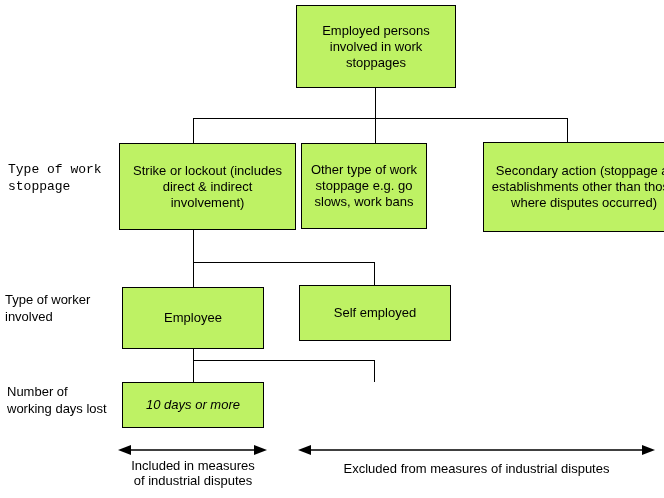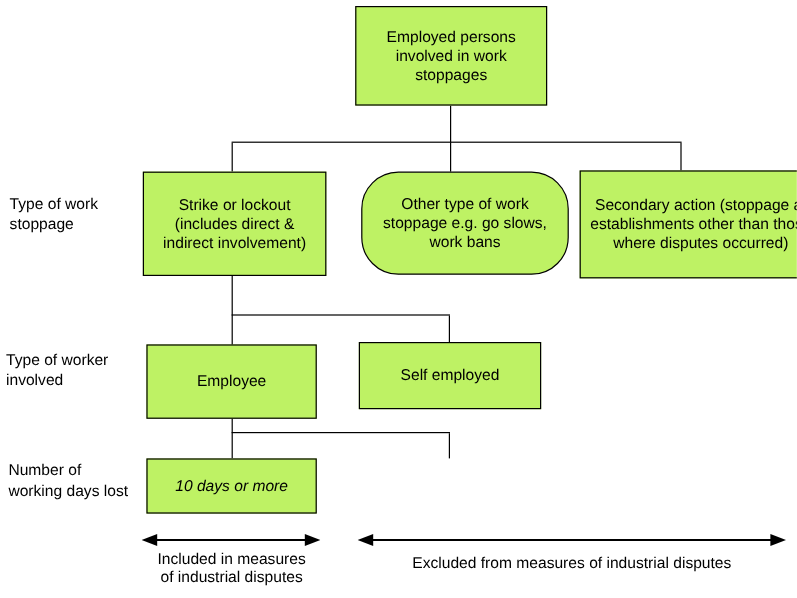--- a/index.html
+++ b/index.html
@@ -46,21 +46,21 @@
   }
   .arrow {
     position: absolute;
   }
 </style>
 </head>
 <body>
 
 <div id="stage">
 
-  <div class="rowlabel" style="left:8px; top:161px;">
+  <div class="rowlabel" style="left:8px; top:161px;font-family:Liberation Mono, monospace;">
     <div>Type of work</div>
     <div>stoppage</div>
   </div>
   <div class="rowlabel" style="left:5px; top:291px;">
     <div>Type of worker</div>
     <div>involved</div>
   </div>
   <div class="rowlabel" style="left:7px; top:383px;">
     <div>Number of</div>
     <div>working days lost</div>
@@ -72,22 +72,22 @@
   <div class="line" style="left:375px; top:119px; width:1px;   height:24px;"></div>
   <div class="line" style="left:567px; top:119px; width:1px;   height:23px;"></div>
   <div class="line" style="left:193px; top:229px; width:1px;   height:59px;"></div>
   <div class="line" style="left:193px; top:262px; width:182px; height:1px;"></div>
   <div class="line" style="left:374px; top:263px; width:1px;   height:22px;"></div>
   <div class="line" style="left:193px; top:332px; width:1px;   height:50px;"></div>
   <div class="line" style="left:193px; top:360px; width:182px; height:1px;"></div>
   <div class="line" style="left:374px; top:361px; width:1px;   height:21px;"></div>
 
   <div class="box" style="left:296px; top:5px;   width:160px; height:83px;">Employed persons involved in work stoppages</div>
-  <div class="box" style="left:119px; top:143px; width:153px; height:87px;">Strike or lockout (includes direct &amp; indirect involvement)</div>
-  <div class="box" style="left:301px; top:143px; width:173px; height:86px;border-radius:31px;">Other type of work stoppage e.g. go slows, work bans</div>
+  <div class="box" style="left:119px; top:143px; width:177px; height:87px;">Strike or lockout (includes direct &amp; indirect involvement)</div>
+  <div class="box" style="left:301px; top:143px; width:126px; height:86px;">Other type of work stoppage e.g. go slows, work bans</div>
   <div class="box" style="left:483px; top:142px; width:202px; height:90px;">Secondary action (stoppage at establishments other than those where disputes occurred)</div>
   <div class="box" style="left:122px; top:287px; width:142px; height:62px;">Employee</div>
   <div class="box" style="left:299px; top:285px; width:152px; height:56px;">Self employed</div>
   <div class="box" style="left:122px; top:382px; width:142px; height:46px;font-style:italic;">10 days or more</div>
 
   <svg class="arrow" style="left:118px; top:443px;" width="149" height="14" viewBox="0 0 149 14">
     <line x1="9" y1="7" x2="140" y2="7" stroke="#000000" stroke-width="1.5"></line>
     <polygon points="0,7 13,2 13,12" fill="#000000"></polygon>
     <polygon points="149,7 136,2 136,12" fill="#000000"></polygon>
   </svg>

